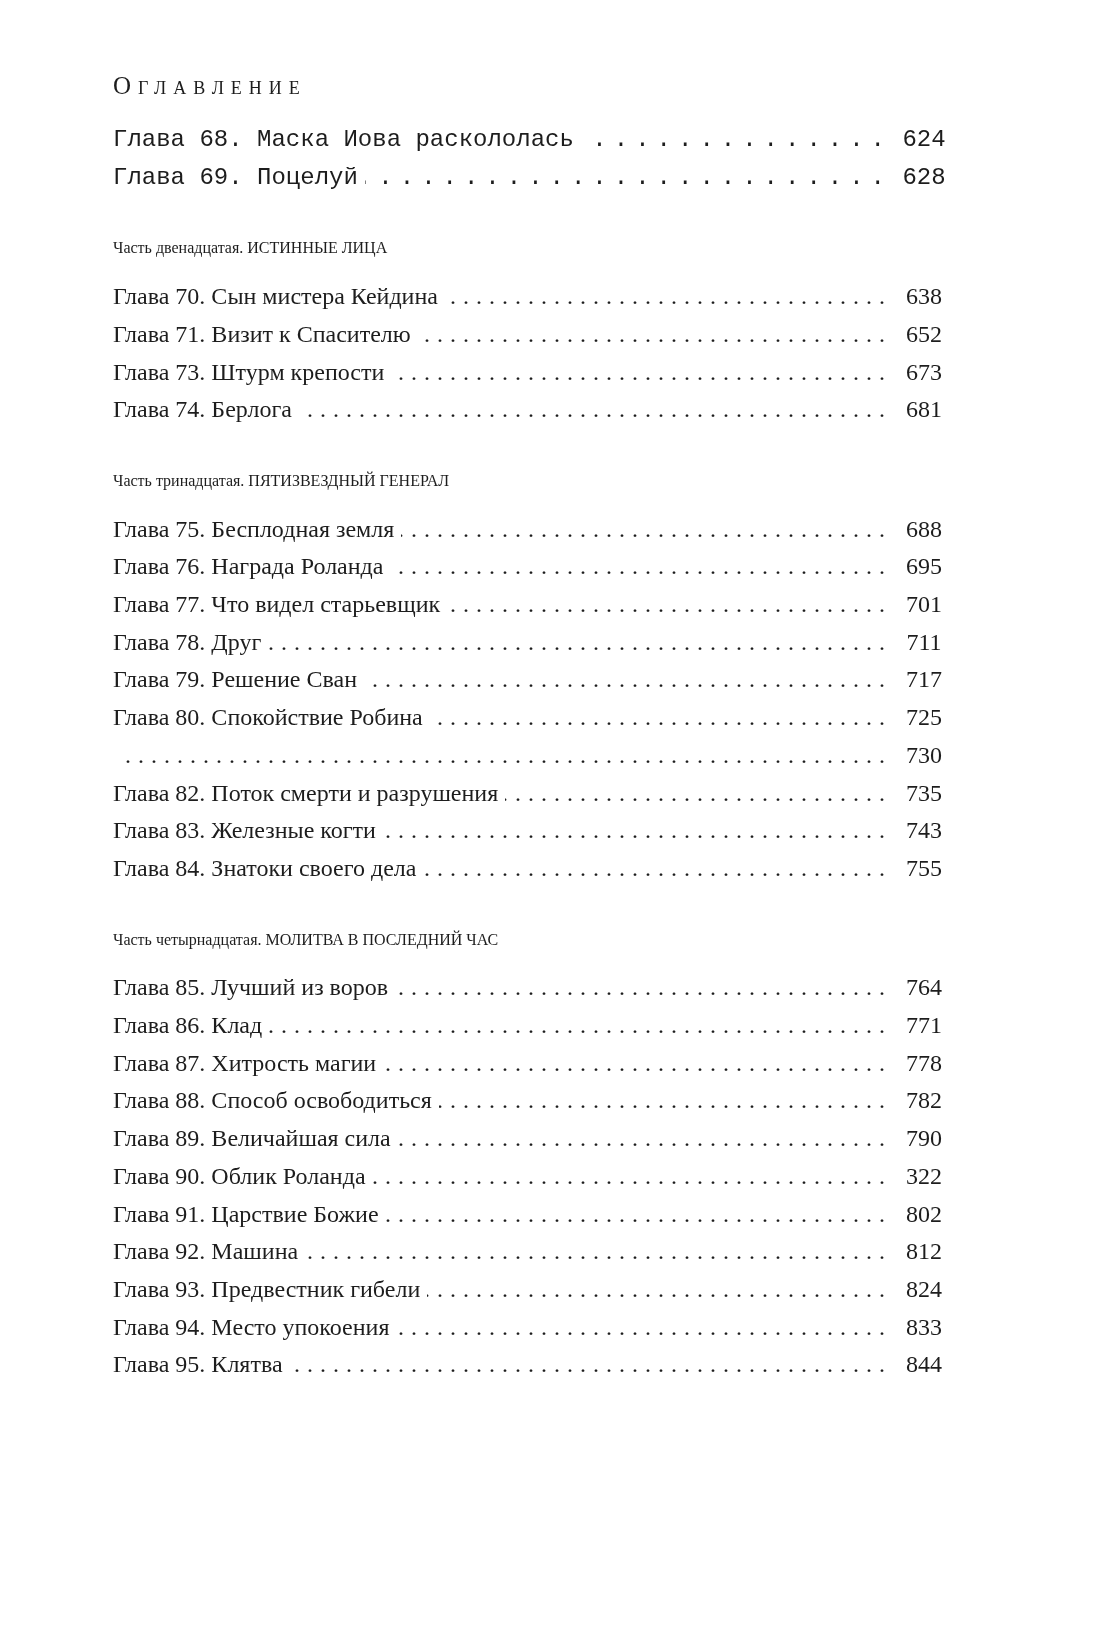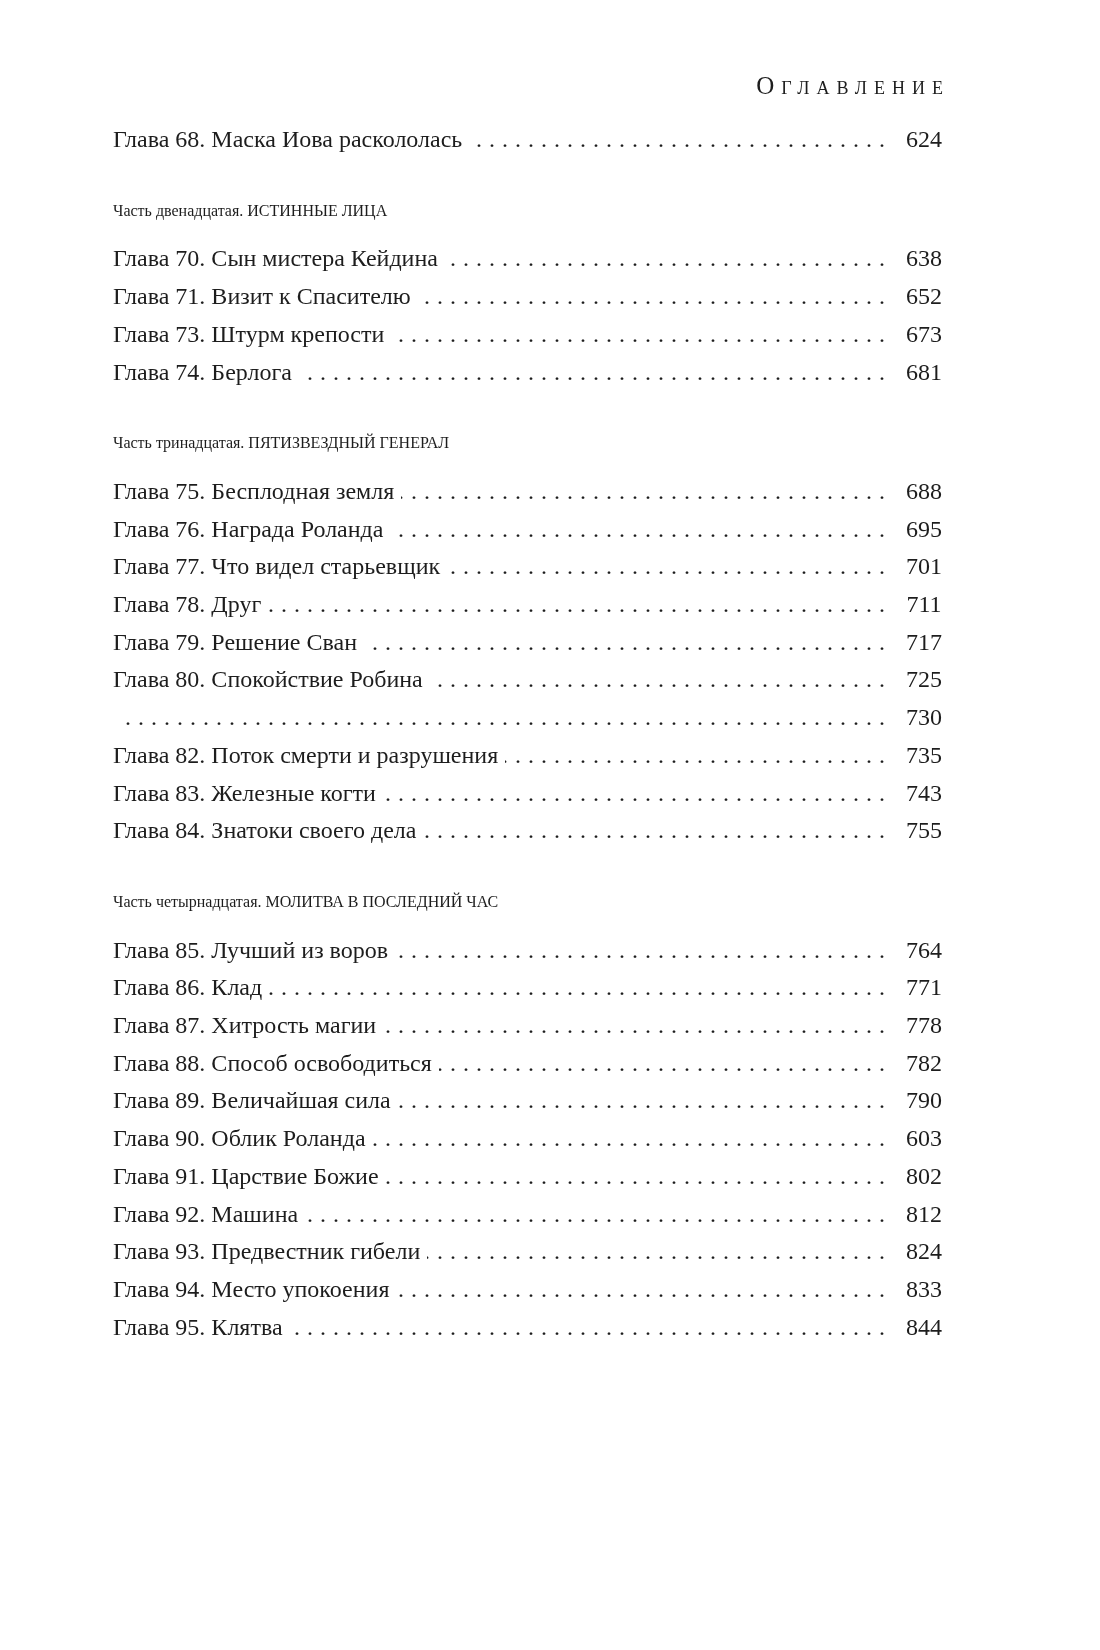--- a/index.html
+++ b/index.html
@@ -17,32 +17,32 @@
     height: 1650px;
     padding: 70px 150px 0 113px;
     overflow: hidden;
   }
   .title {
     margin: 0 0 20px 0;
     font-size: 25px;
     font-weight: 400;
     font-variant: small-caps;
     letter-spacing: 7px;
-    text-align: right;
+    text-align: left;
     line-height: 31px;
     color: #1d1d1d;
   }
   .toc-section .section-heading {
     font-size: 16px;
     font-weight: 400;
     margin: 33px 0 11px 0;
     line-height: 37.7px;
     white-space: nowrap;
   }
-  .toc-section:first-child .entries { margin-top: 11px; }
+  .toc-section:first-child .entries { margin-top: 11px; font-family: Liberation Mono, monospace; }
   .row {
     display: flex;
     align-items: baseline;
     line-height: 37.7px;
     font-size: 24px;
   }
   .label { white-space: nowrap; }
   .leader {
     flex: 1 1 auto;
     overflow: hidden;
@@ -72,20 +72,25 @@
   <div class="toc">
   <section class="toc-section">
 
     <div class="entries">
   <div class="row">
     <span class="label">Глава 68. Маска Иова раскололась</span>
     <span class="leader"></span>
     <span class="pagenum">624</span>
   </div>
 
+  <div class="row">
+    <span class="label">Глава 69. Поцелуй</span>
+    <span class="leader"></span>
+    <span class="pagenum">628</span>
+  </div>
 </div>
   </section>
 
   <section class="toc-section">
     <h2 class="section-heading">Часть двенадцатая. ИСТИННЫЕ ЛИЦА</h2>
     <div class="entries">
   <div class="row">
     <span class="label">Глава 70. Сын мистера Кейдина</span>
     <span class="leader"></span>
     <span class="pagenum">638</span>
@@ -205,21 +210,21 @@
 
   <div class="row">
     <span class="label">Глава 89. Величайшая сила</span>
     <span class="leader"></span>
     <span class="pagenum">790</span>
   </div>
 
   <div class="row">
     <span class="label">Глава 90. Облик Роланда</span>
     <span class="leader"></span>
-    <span class="pagenum">603</span>
+    <span class="pagenum">322</span>
   </div>
 
   <div class="row">
     <span class="label">Глава 91. Царствие Божие</span>
     <span class="leader"></span>
     <span class="pagenum">802</span>
   </div>
 
   <div class="row">
     <span class="label">Глава 92. Машина</span>

